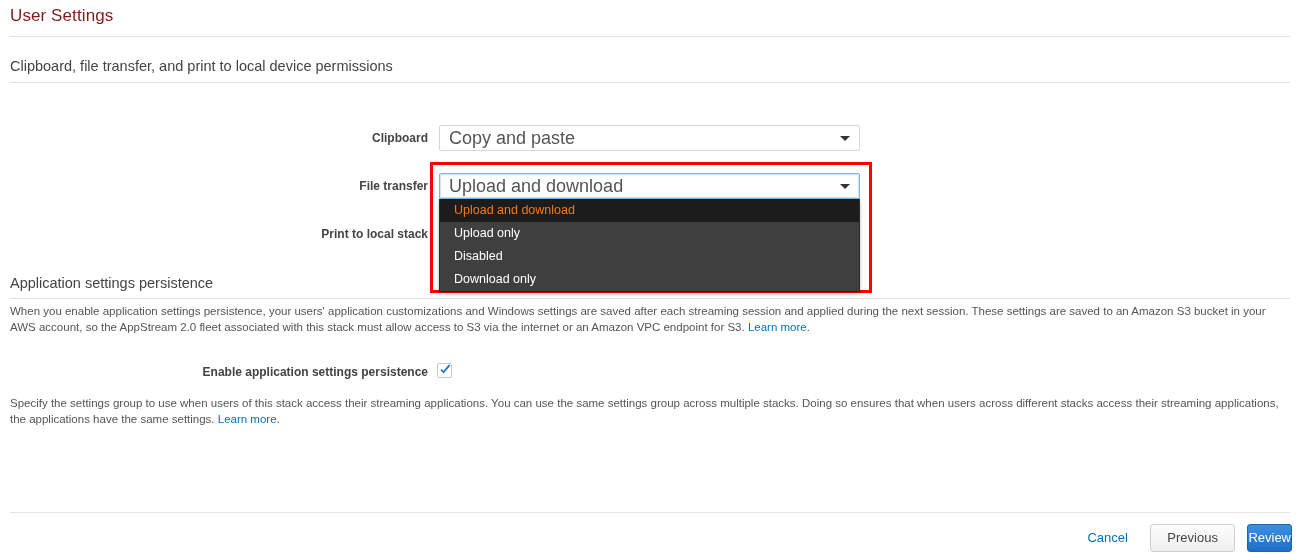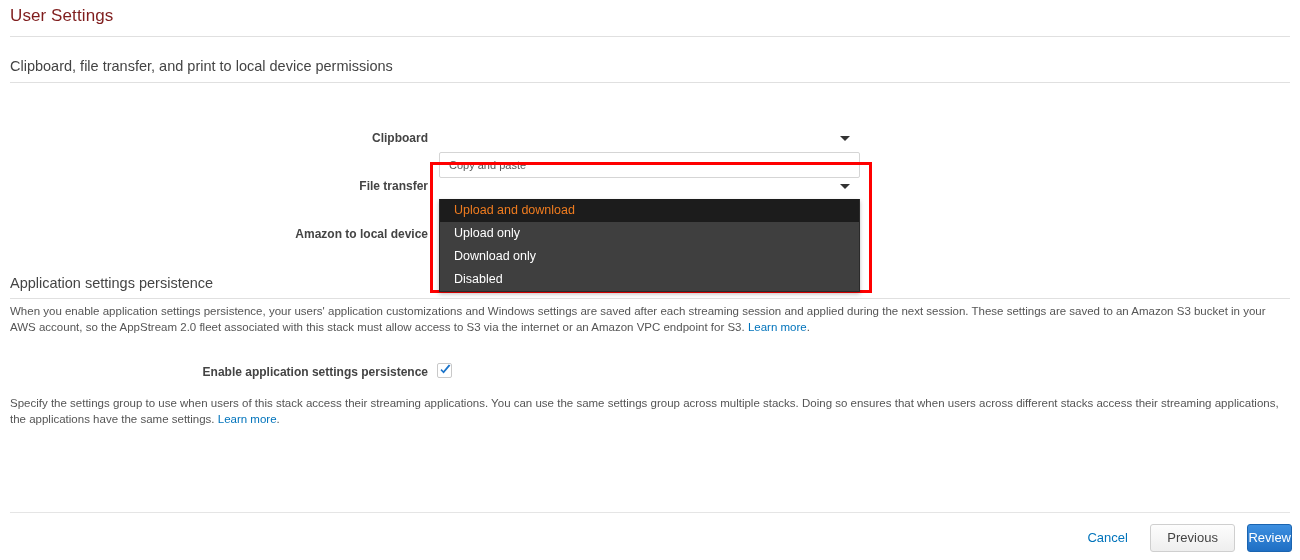--- a/index.html
+++ b/index.html
@@ -56,24 +56,24 @@
 
   .control {
     position: absolute; left: 439px; top: 0;
     width: 421px; height: 26px;
   }
   .txtbox, .selbox {
     width: 100%; height: 26px;
     background: #ffffff;
     border: 1px solid #d5d5d5;
     border-radius: 2px;
-    font-size: 11px; color: #555;
+    font-size: 18px; color: #555;
     line-height: 24px;
     padding: 0 26px 0 9px;
-    white-space: nowrap; overflow: hidden; margin-top: 27px;
+    white-space: nowrap; overflow: hidden;
   }
   .selbox.focused {
     border: 1px solid #7fb4e0;
     box-shadow: 0 0 0 1px rgba(127,180,224,.35) inset;
     border-radius: 2px 2px 0 0;
   }
   .caret {
     position: absolute; right: 10px; top: 11px;
     width: 0; height: 0;
     border-left: 5px solid transparent;
@@ -178,33 +178,33 @@
       <div class="row-label">File transfer</div>
     </div>
     <div class="control">
       <div class="selbox focused">Upload and download</div>
       <span class="caret"></span>
     </div>
   </div>
 
   <div class="row" id="row-print">
     <div class="field-label-wrap">
-      <div class="row-label">Amazon to local device</div>
+      <div class="row-label">Print to local stack</div>
     </div>
     <div class="control">
       <div class="selbox"></div>
       <span class="caret"></span>
     </div>
   </div>
 
   <div class="dropdown" id="dropdown-list">
       <div class="dd-item selected">Upload and download</div>
       <div class="dd-item">Upload only</div>
+      <div class="dd-item">Disabled</div>
       <div class="dd-item">Download only</div>
-      <div class="dd-item">Disabled</div>
     </div>
   <div class="redbox"></div>
 
   <div class="section-title s2">Application settings persistence</div>
   <div class="rule r-sec2"></div>
 
   <div class="desc d2">
     <span>When you enable application settings persistence, your users' application customizations and Windows settings are saved after each streaming session and applied during the next session. These settings are saved to an Amazon S3 bucket in your AWS account, so the AppStream 2.0 fleet associated with this stack must allow access to S3 via the internet or an Amazon VPC endpoint for S3. </span><a class="lnk">Learn more</a><span>.</span>
   </div>
 

